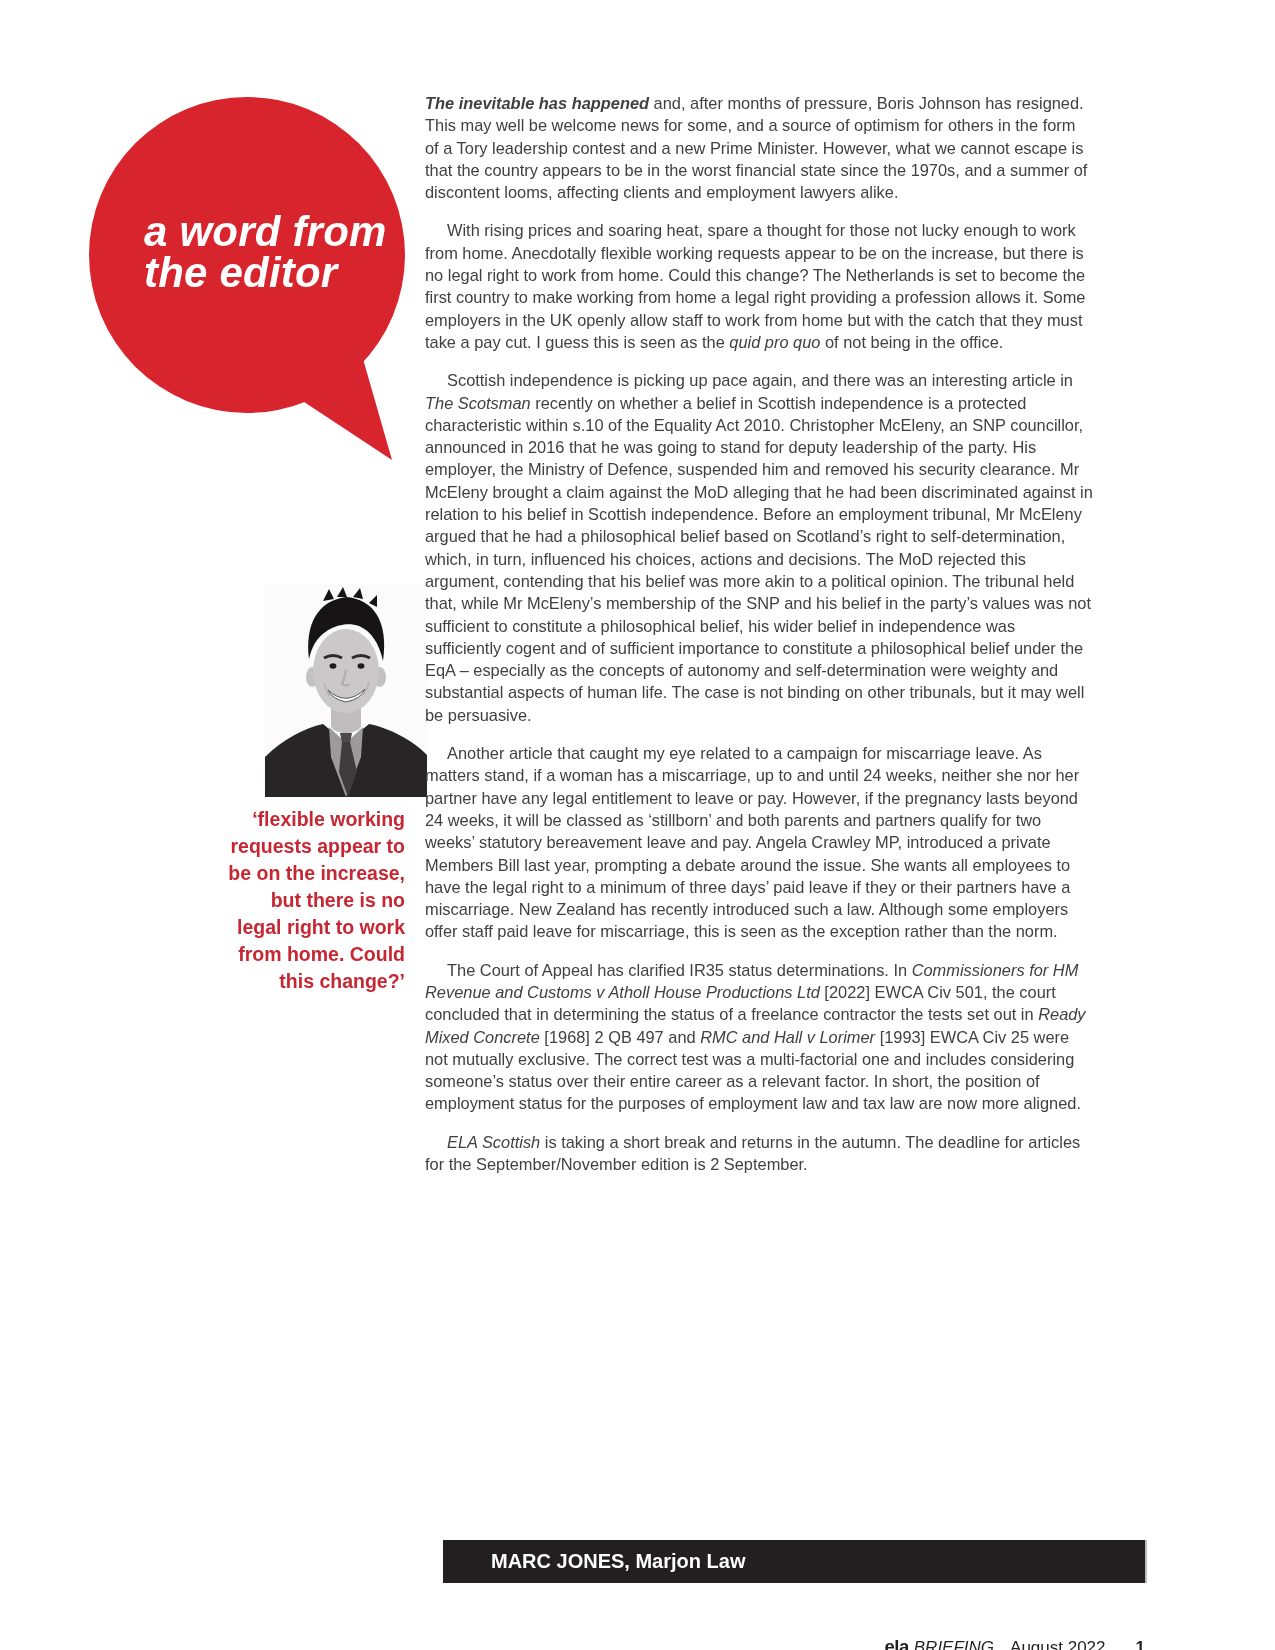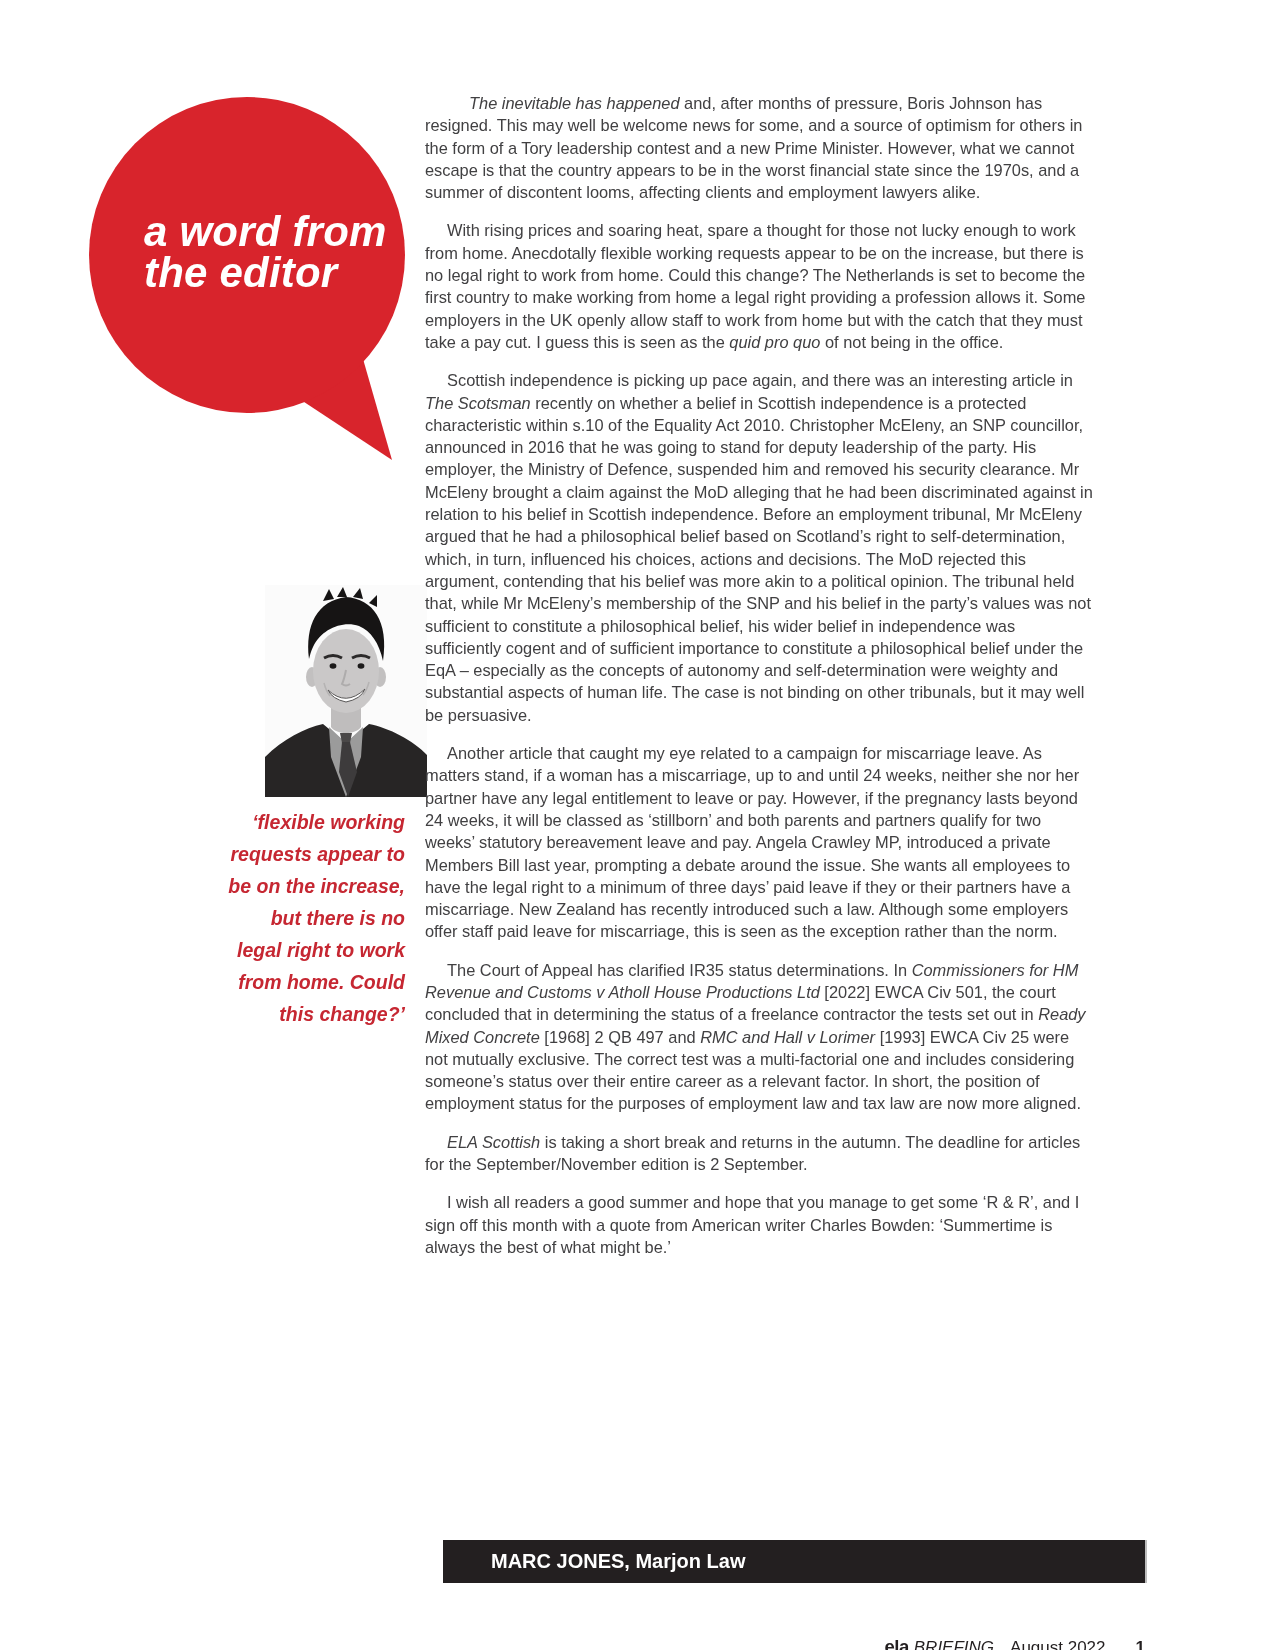--- a/index.html
+++ b/index.html
@@ -14,33 +14,33 @@
     position: absolute; left: 144px; top: 211px;
     font-style: italic; font-weight: bold;
     font-size: 42px; line-height: 41px;
     color: #ffffff; white-space: pre-line;
     letter-spacing: 0.2px;
   }
   .portrait { position: absolute; left: 265px; top: 585px; width: 162px; height: 212px; }
   .pullquote {
     position: absolute; left: 160px; top: 806px; width: 245px;
     text-align: right;
-    font-style: italic; font-weight: bold;
-    font-size: 19.5px; line-height: 32px;
+    font-weight: bold;
+    font-size: 19.5px; line-height: 27px;
     color: var(--quote_red); white-space: pre-line;
   }
   .article {
     position: absolute; left: 425px; top: 92px; width: 668px;
     font-size: 16.4px; line-height: 22.3px;
     color: var(--text_gray);
   }
   .para { margin: 0; }
   .para.indent { text-indent: 22px; margin-top: 16px; }
   .it { font-style: italic; }
-  .bi { font-style: italic; font-weight: normal; margin-left: 44px; }
+  .bi { font-style: italic; font-weight: bold; }
   .byline-bar {
     position: absolute; left: 443px; top: 1540px; width: 704px; height: 43px;
     background: var(--bar_black);
     box-sizing: border-box; padding-left: 48px;
     color: #ffffff; font-weight: bold;
     font-size: 20px; line-height: 43px;
     border-right: 2px solid #bdbdbd;
   }
   .footer {
     position: absolute; top: 1636px; right: 130px;
@@ -105,21 +105,20 @@
 from home. Could
 this change?’</div>
 
 <div class="article">
     <p class="para"><span class="bi">The inevitable has happened</span><span> and, after months of pressure, Boris Johnson has resigned. This may well be welcome news for some, and a source of optimism for others in the form of a Tory leadership contest and a new Prime Minister. However, what we cannot escape is that the country appears to be in the worst financial state since the 1970s, and a summer of discontent looms, affecting clients and employment lawyers alike.</span></p>
     <p class="para indent"><span>With rising prices and soaring heat, spare a thought for those not lucky enough to work from home. Anecdotally flexible working requests appear to be on the increase, but there is no legal right to work from home. Could this change? The Netherlands is set to become the first country to make working from home a legal right providing a profession allows it. Some employers in the UK openly allow staff to work from home but with the catch that they must take a pay cut. I guess this is seen as the </span><span class="it">quid pro quo</span><span> of not being in the office.</span></p>
     <p class="para indent"><span>Scottish independence is picking up pace again, and there was an interesting article in </span><span class="it">The Scotsman</span><span> recently on whether a belief in Scottish independence is a protected characteristic within s.10 of the Equality Act 2010. Christopher McEleny, an SNP councillor, announced in 2016 that he was going to stand for deputy leadership of the party. His employer, the Ministry of Defence, suspended him and removed his security clearance. Mr McEleny brought a claim against the MoD alleging that he had been discriminated against in relation to his belief in Scottish independence. Before an employment tribunal, Mr McEleny argued that he had a philosophical belief based on Scotland’s right to self-determination, which, in turn, influenced his choices, actions and decisions. The MoD rejected this argument, contending that his belief was more akin to a political opinion. The tribunal held that, while Mr McEleny’s membership of the SNP and his belief in the party’s values was not sufficient to constitute a philosophical belief, his wider belief in independence was sufficiently cogent and of sufficient importance to constitute a philosophical belief under the EqA – especially as the concepts of autonomy and self-determination were weighty and substantial aspects of human life. The case is not binding on other tribunals, but it may well be persuasive.</span></p>
     <p class="para indent"><span>Another article that caught my eye related to a campaign for miscarriage leave. As matters stand, if a woman has a miscarriage, up to and until 24 weeks, neither she nor her partner have any legal entitlement to leave or pay. However, if the pregnancy lasts beyond 24 weeks, it will be classed as ‘stillborn’ and both parents and partners qualify for two weeks’ statutory bereavement leave and pay. Angela Crawley MP, introduced a private Members Bill last year, prompting a debate around the issue. She wants all employees to have the legal right to a minimum of three days’ paid leave if they or their partners have a miscarriage. New Zealand has recently introduced such a law. Although some employers offer staff paid leave for miscarriage, this is seen as the exception rather than the norm.</span></p>
     <p class="para indent"><span>The Court of Appeal has clarified IR35 status determinations. In </span><span class="it">Commissioners for HM Revenue and Customs v Atholl House Productions Ltd</span><span> [2022] EWCA Civ 501, the court concluded that in determining the status of a freelance contractor the tests set out in </span><span class="it">Ready Mixed Concrete</span><span> [1968] 2 QB 497 and </span><span class="it">RMC and Hall v Lorimer</span><span> [1993] EWCA Civ 25 were not mutually exclusive. The correct test was a multi-factorial one and includes considering someone’s status over their entire career as a relevant factor. In short, the position of employment status for the purposes of employment law and tax law are now more aligned.</span></p>
     <p class="para indent"><span class="it">ELA Scottish</span><span> is taking a short break and returns in the autumn. The deadline for articles for the September/November edition is 2 September.</span></p>
-    <p class="para indent"><span>I wish all readers a good summer and hope that you manage to get some ‘R &amp; R’, and I sign off this month with a quote from American writer Charles Bowden: ‘Summertime is always the best of what might be.’</span></p>
   </div>
 
 <div class="byline-bar">
   <span>MARC JONES, Marjon Law</span>
 </div>
 
 <div class="footer">
   <span class="brand">ela</span><span class="pub">BRIEFING</span><span class="issue">August 2022</span><span class="pagenum">1</span>
 </div>
 

